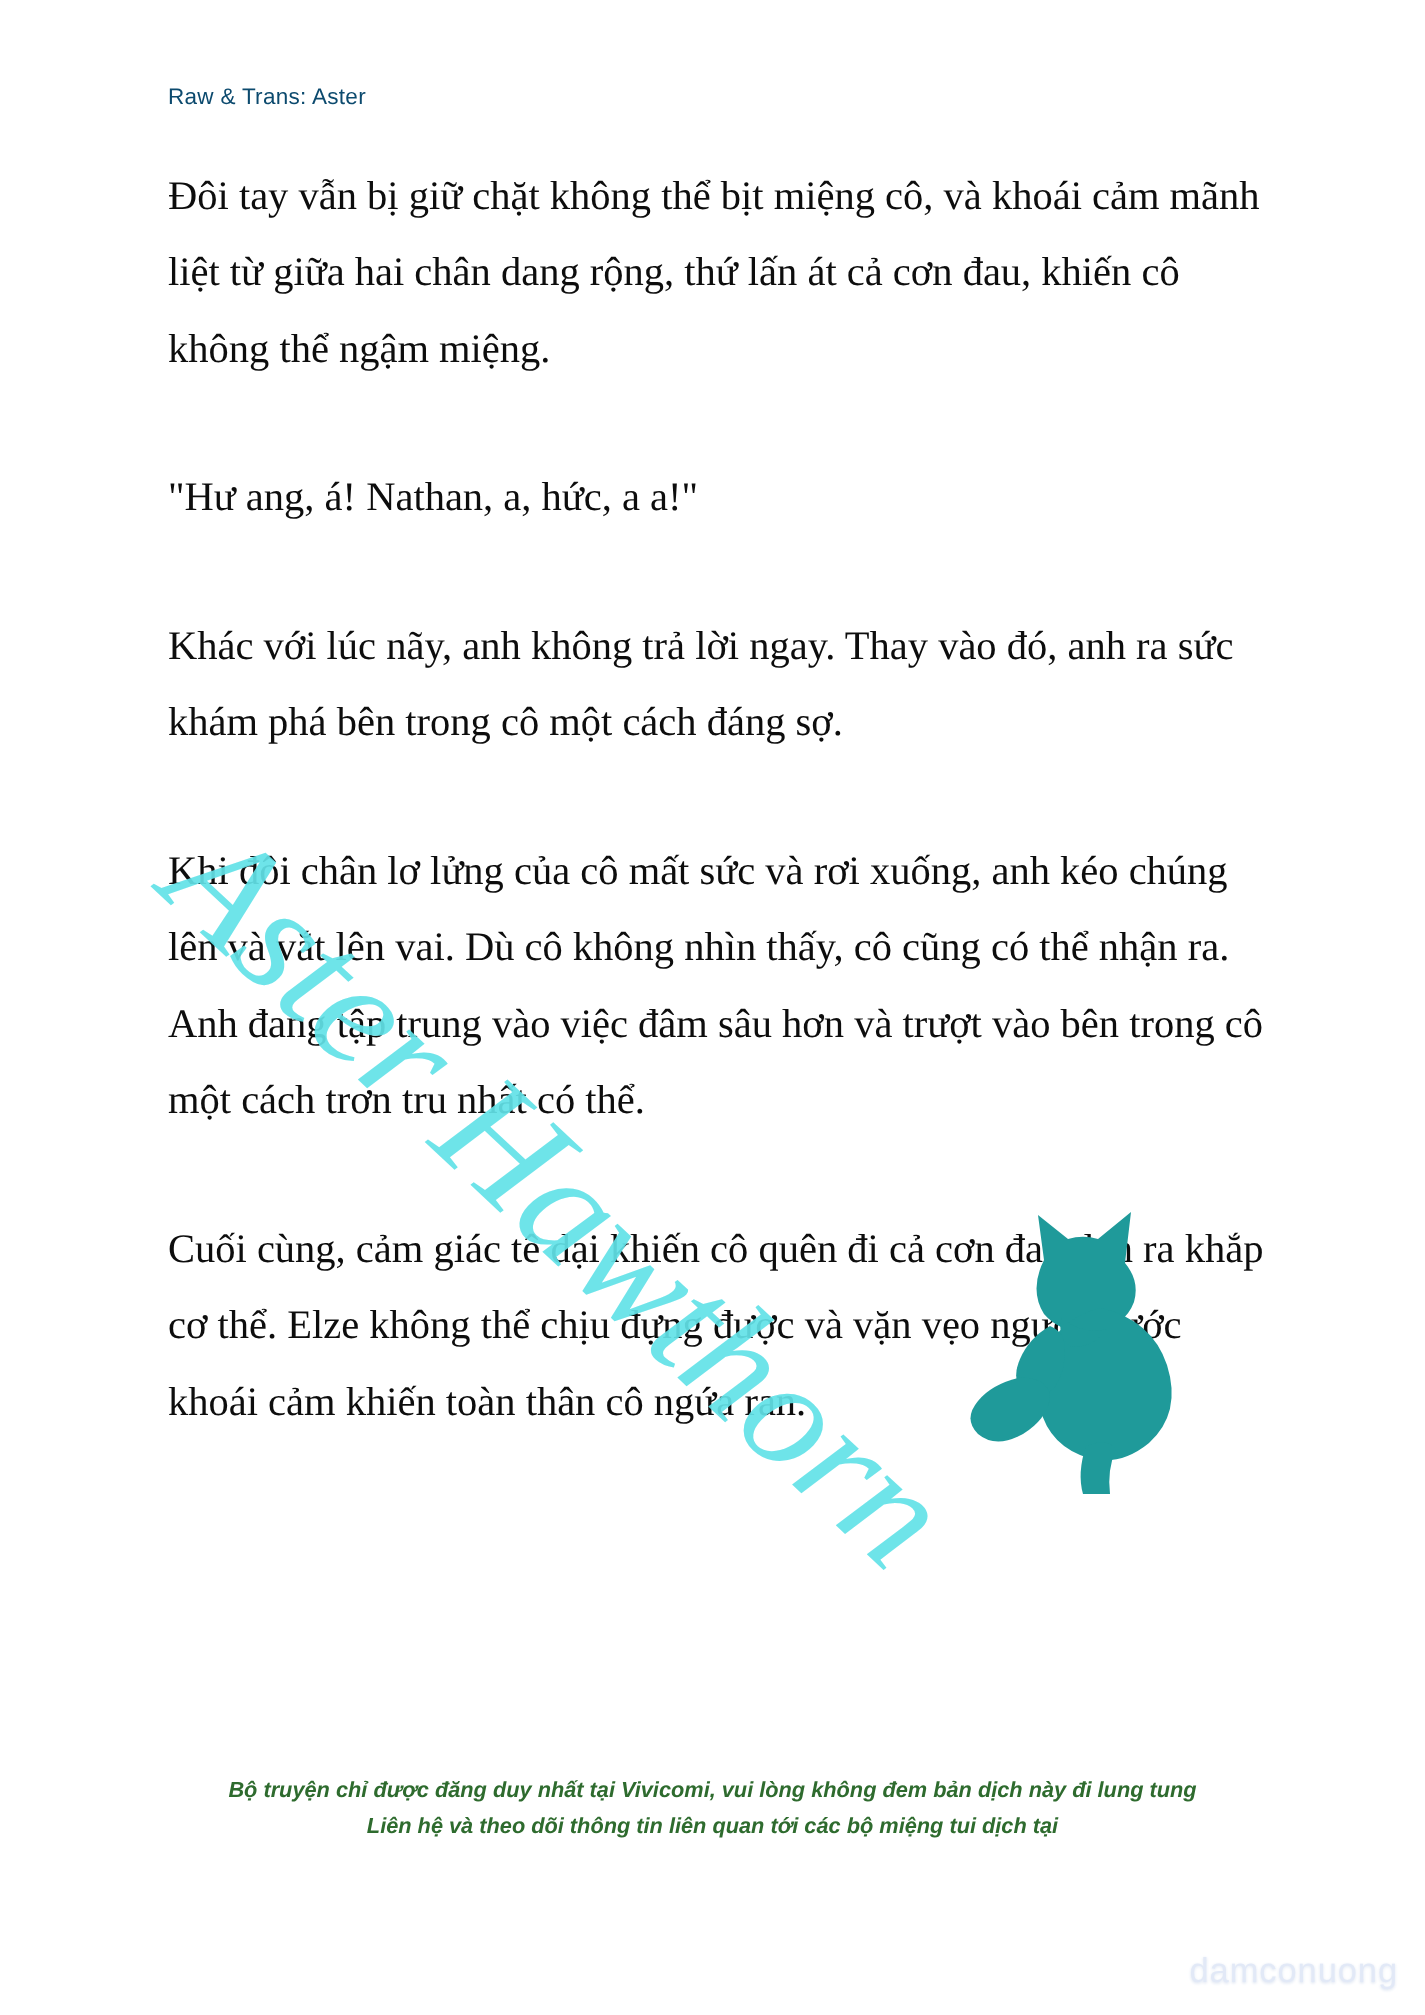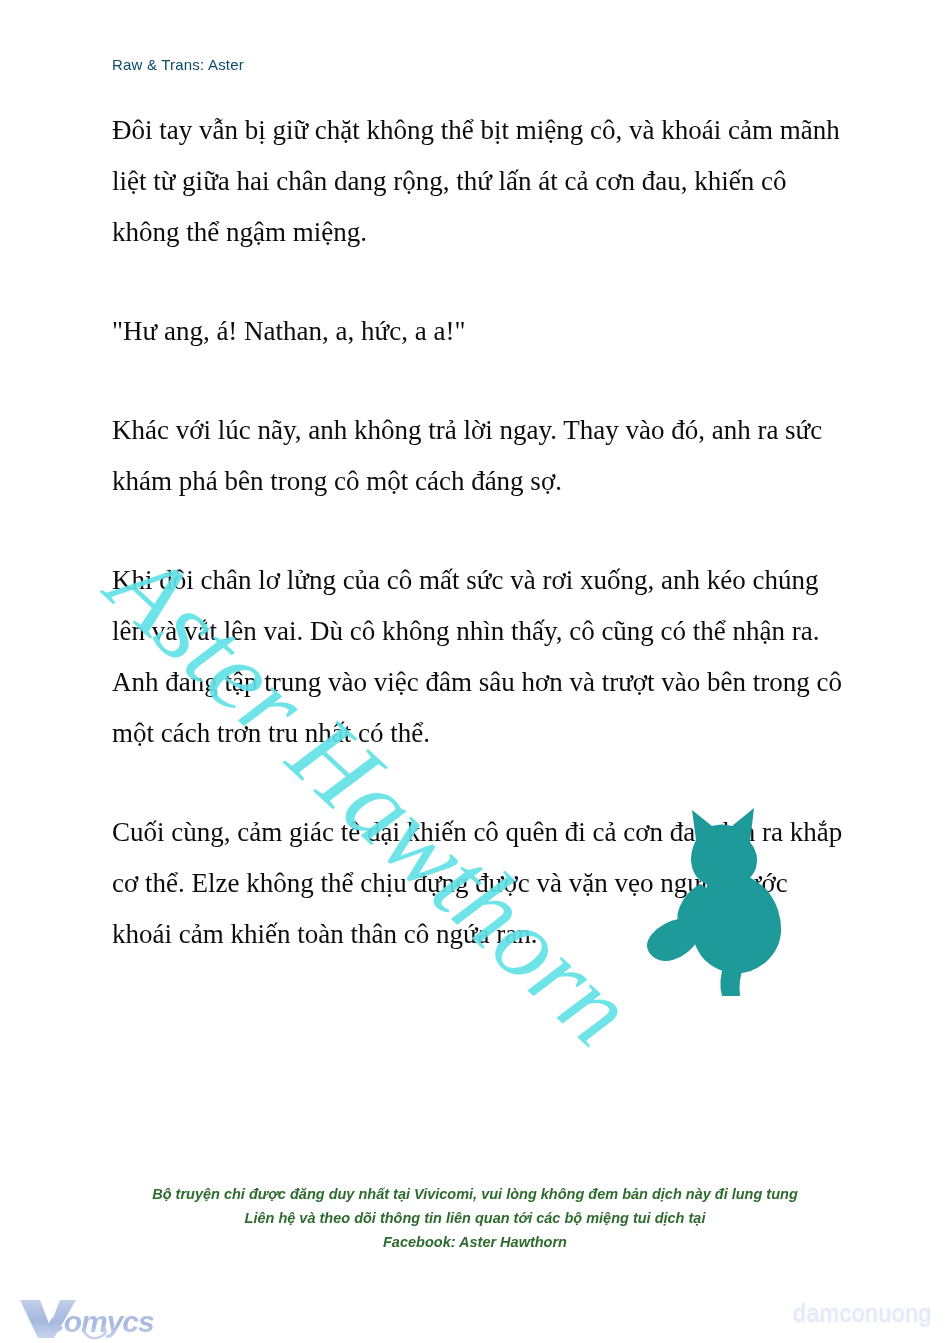--- a/index.html
+++ b/index.html
@@ -160,33 +160,18 @@
                  Q100 152 86 158 Z"></path>
 
         <path d="M70 72 Q82 84 100 80 Q92 92 76 92 Q66 84 70 72 Z"></path>
       </g>
     </svg>
   </div>
 
   <div id="footer-note">
     <div>Bộ truyện chỉ được đăng duy nhất tại Vivicomi, vui lòng không đem bản dịch này đi lung tung</div>
     <div>Liên hệ và theo dõi thông tin liên quan tới các bộ miệng tui dịch tại</div>
-    <div>Facebook: Aster Hawthorn</div>
   </div>
 
-  <div id="vcomycs-logo">
-    <svg viewBox="0 0 150 48" width="150" height="48" xmlns="http://www.w3.org/2000/svg">
-      <defs>
-        <linearGradient id="vgrad" x1="0" y1="0" x2="0" y2="1">
-          <stop offset="0%" stop-color="#8fa8d8"></stop>
-          <stop offset="55%" stop-color="#5d7fc4"></stop>
-          <stop offset="100%" stop-color="#9bb2dd"></stop>
-        </linearGradient>
-      </defs>
-      <path d="M6 8 L26 8 L36 34 L46 8 L62 8 L40 46 L24 46 Z" fill="url(#vgrad)"></path>
-      <text x="34" y="40" font-family="Liberation Sans, sans-serif" font-size="30" font-weight="bold" font-style="italic" fill="url(#vgrad)" letter-spacing="-1">comycs</text>
-      <path d="M70 40 Q78 50 88 44 Q94 40 90 36" fill="none" stroke="#8fa8d8" stroke-width="2.5" stroke-linecap="round"></path>
-    </svg>
-  </div>
 
   <div id="damconuong">damconuong</div>
 
 </div>
 
 </body></html>

